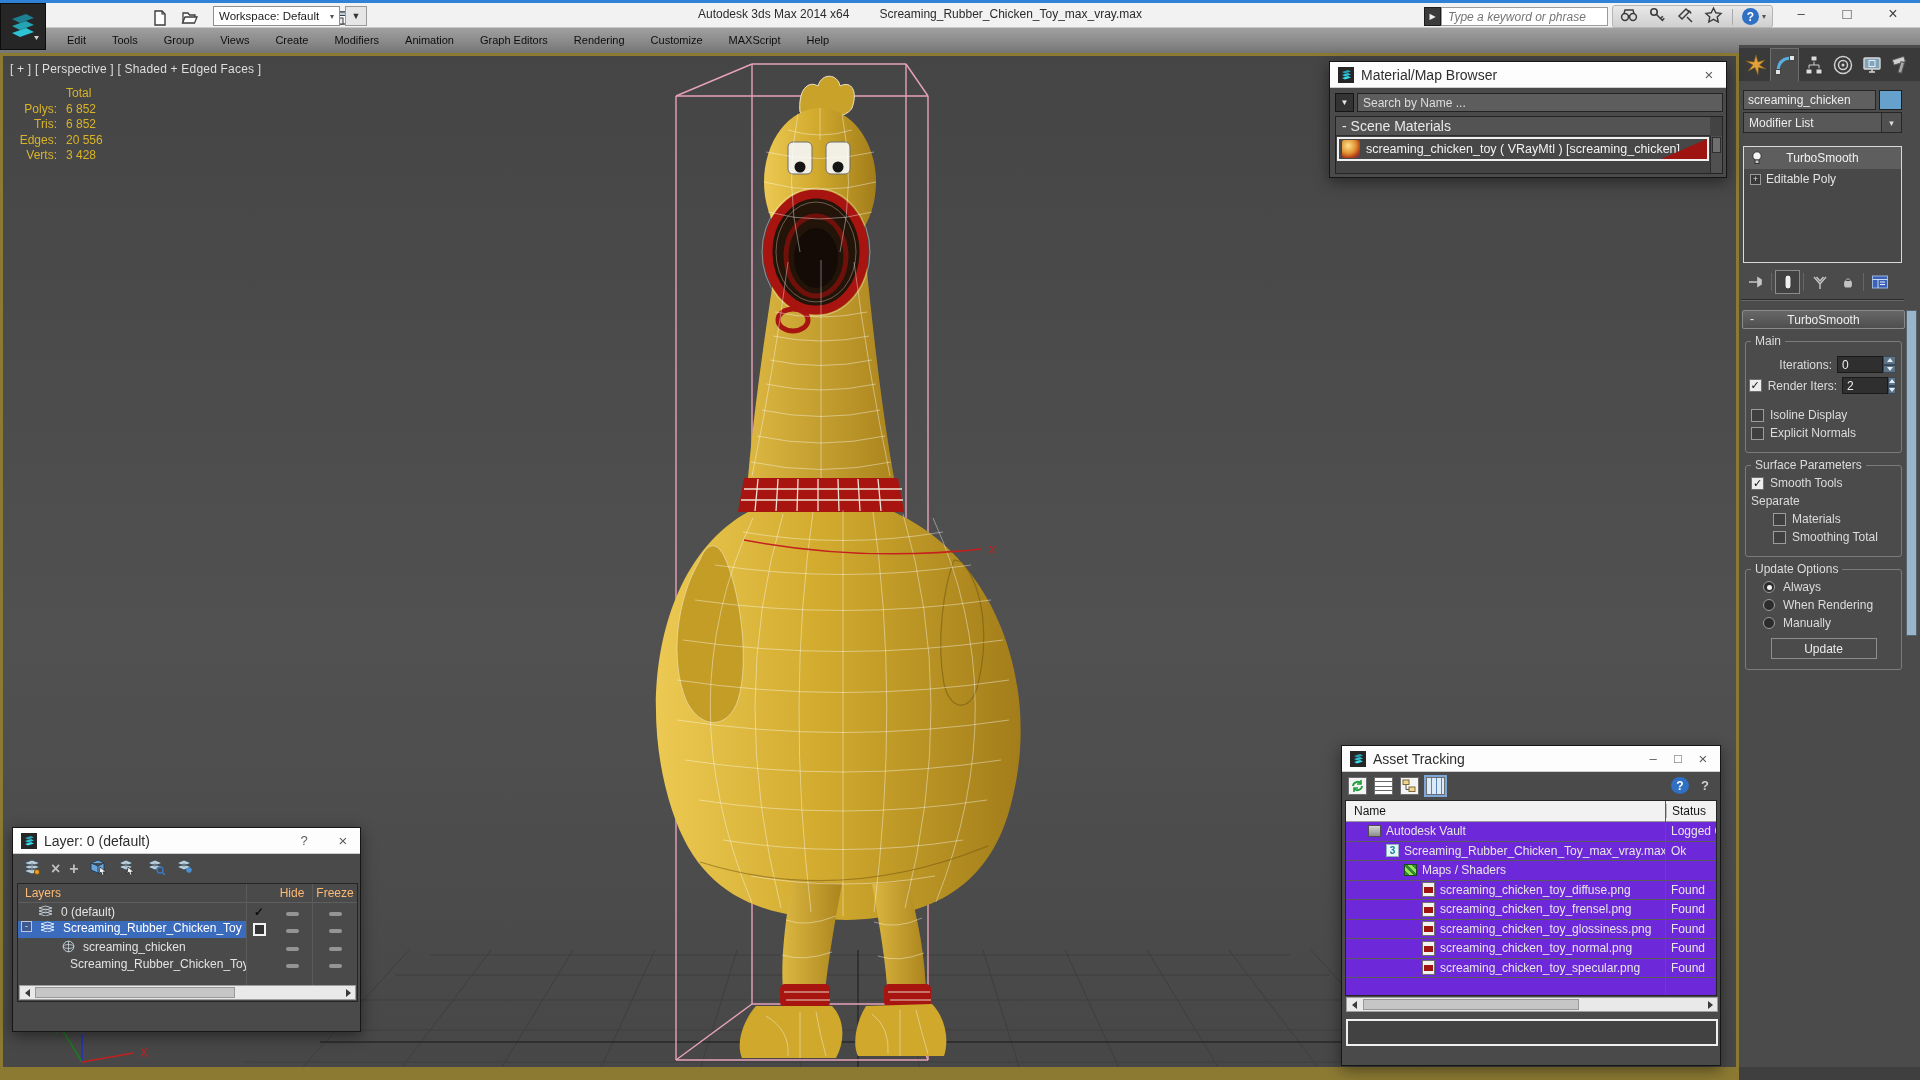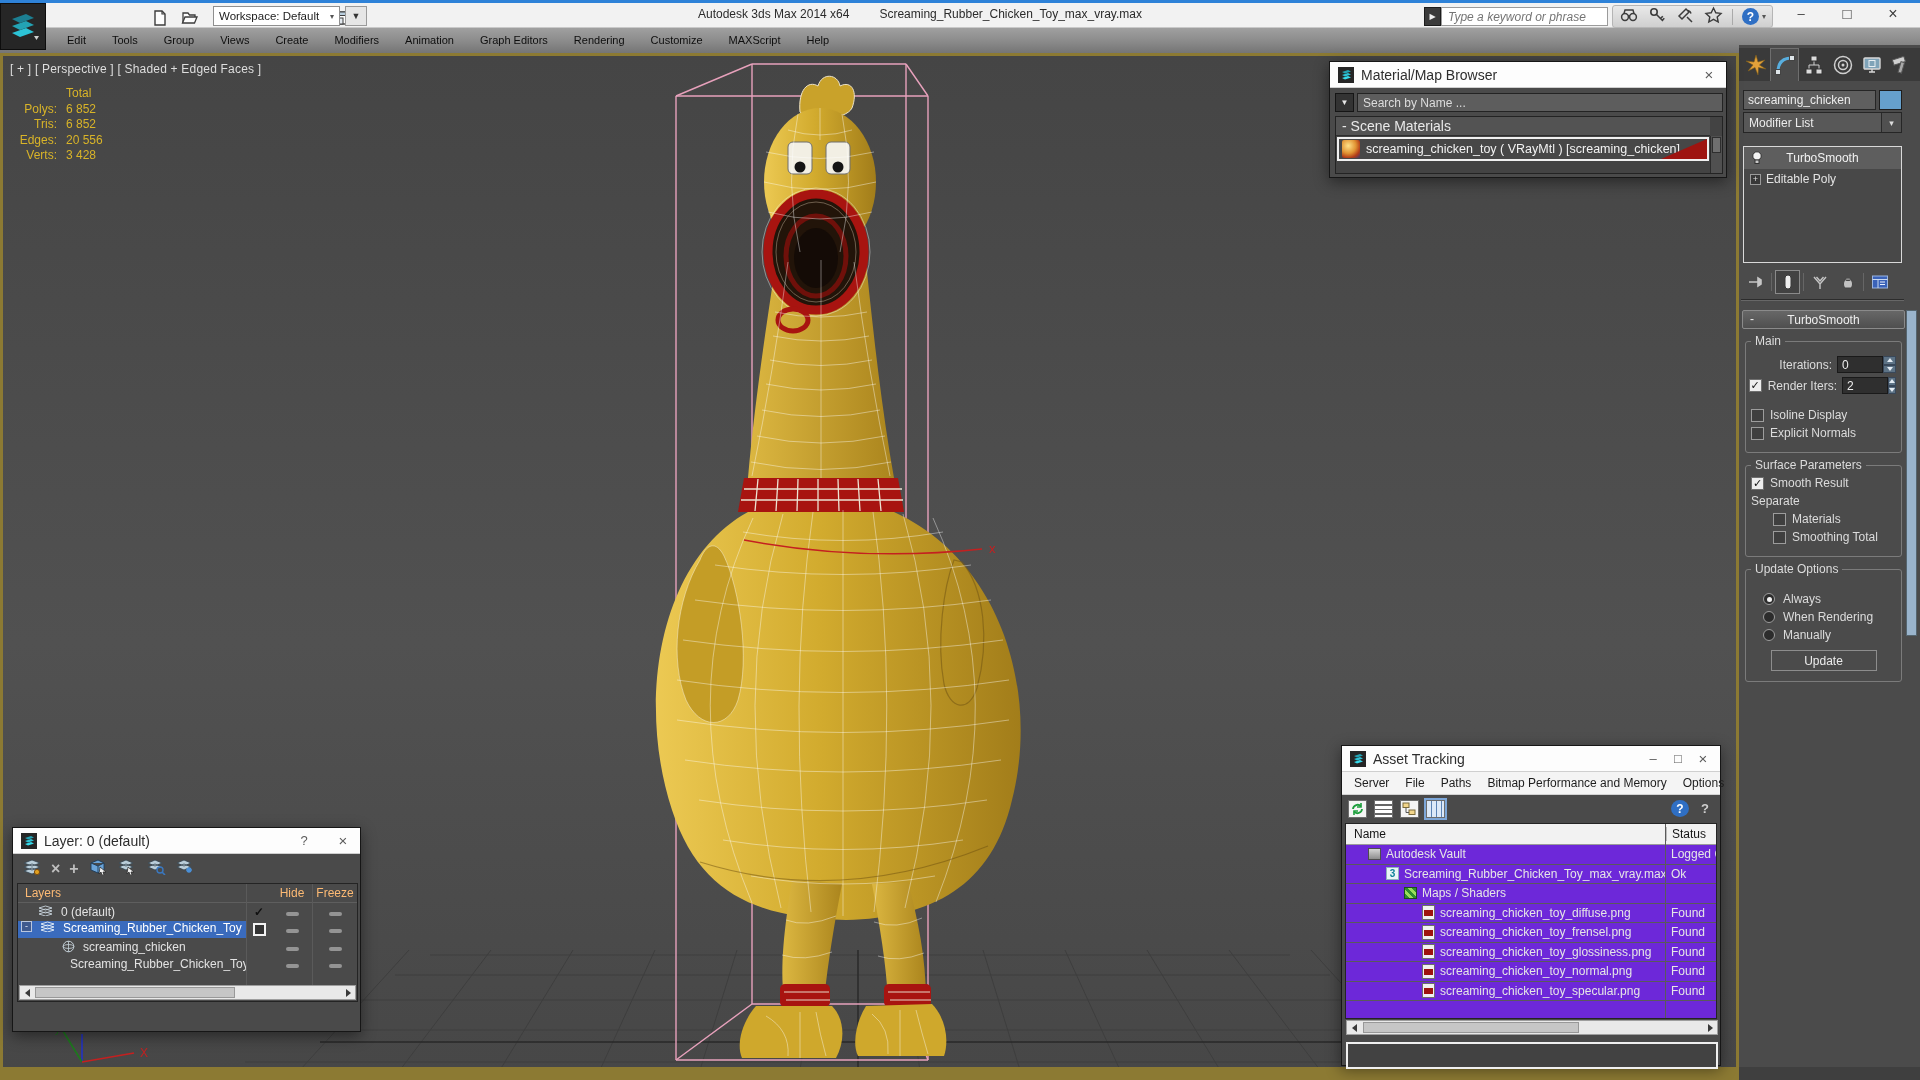--- a/index.html
+++ b/index.html
@@ -532,38 +532,38 @@
       <div class="prow">
         <span class="cb"></span>
         <span>Explicit Normals</span>
       </div>
     </div>
 
     <div class="grp">
       <span class="legend">Surface Parameters</span>
       <div class="prow" style="margin-top:0">
         <span class="cb on">✓</span>
-        <span>Smooth Result</span>
+        <span>Smooth Tools</span>
       </div>
       <div class="prow">
         <span>Separate</span>
       </div>
       <div class="prow" style="padding-left:22px">
         <span class="cb"></span>
         <span>Materials</span>
       </div>
       <div class="prow" style="padding-left:22px">
         <span class="cb"></span>
         <span>Smoothing Total</span>
       </div>
     </div>
 
     <div class="grp">
       <span class="legend">Update Options</span>
-      <div class="prow" style="padding-left:12px;margin-top:12px">
+      <div class="prow" style="padding-left:12px;margin-top:0">
         <span class="rb on"></span>
         <span>Always</span>
       </div>
       <div class="prow" style="padding-left:12px">
         <span class="rb"></span>
         <span>When Rendering</span>
       </div>
       <div class="prow" style="padding-left:12px">
         <span class="rb"></span>
         <span>Manually</span>
@@ -609,27 +609,20 @@
       <svg width="11" height="11" viewBox="0 0 11 11">
           <path d="M1,3 L7,1 L10,2.5 L4,4.5 Z" fill="#23a3b4"></path>
           <path d="M1,6 L7,4 L10,5.5 L4,7.5 Z" fill="#2cc3d6"></path>
           <path d="M1,9 L7,7 L10,8.5 L4,10.5 Z" fill="#35dcee"></path>
         </svg>
     </span>
     <span class="t">Asset Tracking</span>
     <span class="fw-glyph">–</span>
     <span class="fw-glyph">□</span>
     <span class="fw-glyph" style="font-size:15px">×</span>
-  </div>
-  <div id="at-menus">
-    <span>Server</span>
-    <span>File</span>
-    <span>Paths</span>
-    <span>Bitmap Performance and Memory</span>
-    <span>Options</span>
   </div>
   <div id="at-tools">
     <span class="at-ico">
       <svg width="17" height="16" viewBox="0 0 17 16">
           <path d="M4,8 a4.5,4.5 0 0 1 8,-2.5" fill="none" stroke="#1d9e3c" stroke-width="1.8"></path>
           <path d="M12,2 v4 h-4" fill="none" stroke="#1d9e3c" stroke-width="1.6"></path>
           <path d="M13,8 a4.5,4.5 0 0 1 -8,2.5" fill="none" stroke="#1d9e3c" stroke-width="1.8"></path>
           <path d="M5,14 v-4 h4" fill="none" stroke="#1d9e3c" stroke-width="1.6"></path>
         </svg>
     </span>

